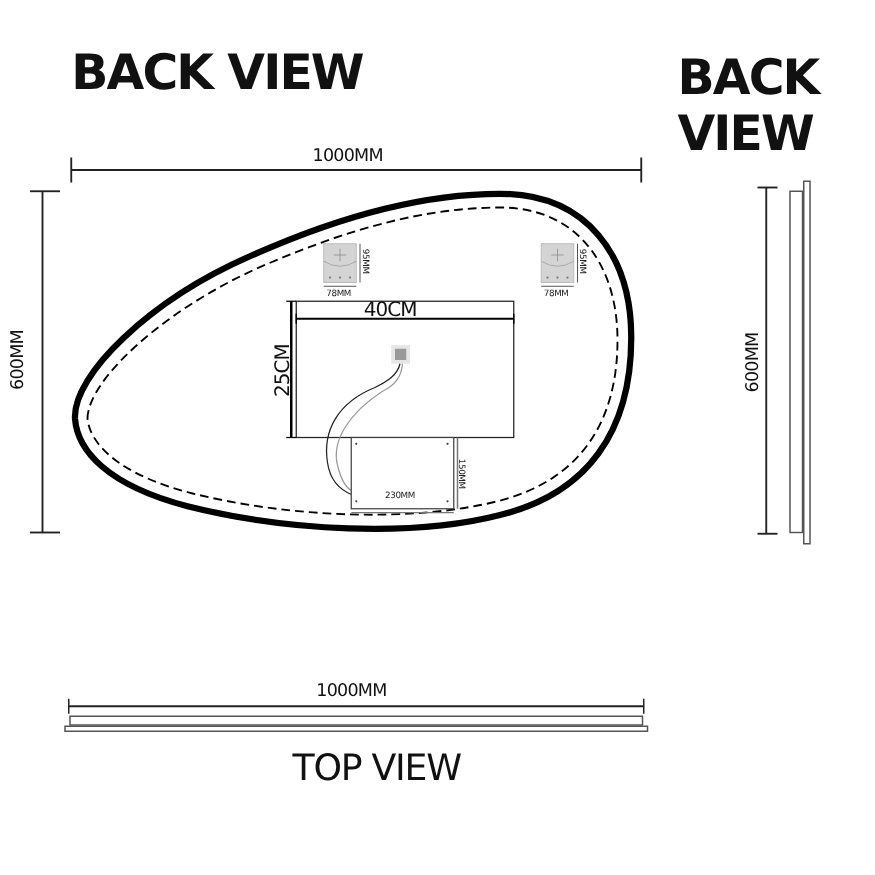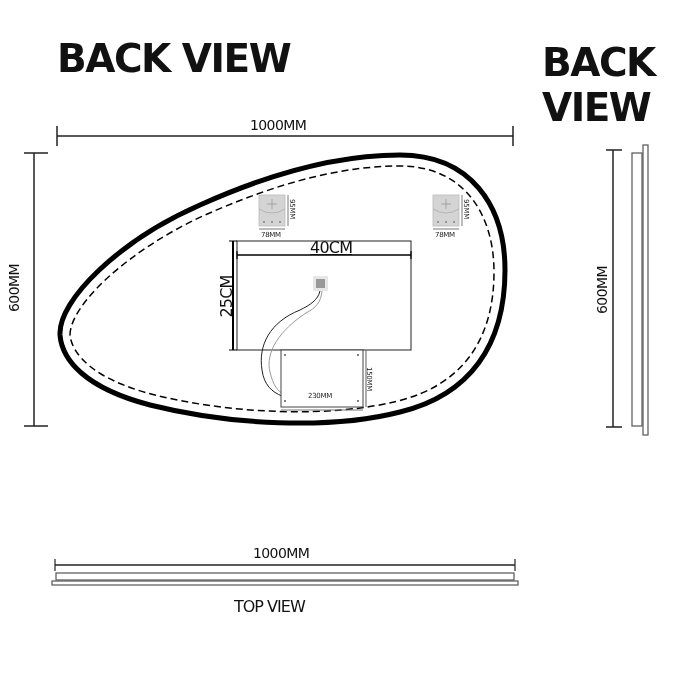--- a/index.html
+++ b/index.html
@@ -11,21 +11,21 @@
     .rot { transform-origin: center center; transform: rotate(-90deg); white-space: nowrap; }
     .rot90 { transform-origin: center center; transform: rotate(90deg); white-space: nowrap; }
     .tiny { font-size: 7px; letter-spacing: -0.3px; color: #222; }
     svg { position: absolute; left: 0; top: 0; }
   </style>
 </head>
 <body>
 
 <div class="abs title" style="left:57px; top:36px;">BACK VIEW</div>
 <div class="abs title" style="left:542px; top:40px;">BACK VIEW</div>
-<div class="abs title" style="left:234px; top:597px; font-weight:normal; font-size:16px; letter-spacing:-1px;">TOP VIEW</div>
+<div class="abs title" style="left:234px; top:597px; font-weight:normal; font-size:29px; letter-spacing:-1px;">TOP VIEW</div>
 
 <svg width="700" height="700" viewBox="0 0 700 700">
 
   <g stroke="#222" stroke-width="1.5" fill="none">
     <line x1="57" y1="136" x2="513" y2="136"></line>
     <line x1="57" y1="126" x2="57" y2="146"></line>
     <line x1="513" y1="126" x2="513" y2="146"></line>
   </g>
 
   <g stroke="#222" stroke-width="1.5" fill="none">
@@ -116,21 +116,21 @@
     <line x1="55" y1="559" x2="55" y2="571" stroke="#222" stroke-width="1.2"></line>
     <line x1="515" y1="559" x2="515" y2="571" stroke="#222" stroke-width="1.2"></line>
     <rect x="56" y="573" width="458" height="7" fill="#fff" stroke="#555" stroke-width="1.2"></rect>
     <rect x="52" y="581" width="466" height="4" fill="#fff" stroke="#555" stroke-width="1.2"></rect>
   </g>
 </svg>
 
 <div class="abs dim" style="left:250px; top:117px;">1000MM</div>
 <div class="abs dim rot" style="left:-16px; top:280px; width:60px; text-align:center;">600MM</div>
 
-<div class="abs dim dim-big" style="left:310px; top:238px;text-decoration:underline;">40CM</div>
+<div class="abs dim dim-big" style="left:291px; top:238px;">40CM</div>
 <div class="abs dim dim-big rot" style="left:201px; top:287px; width:50px; text-align:center;">25CM</div>
 
 <div class="abs tiny" style="left:308px; top:392px;">230MM</div>
 <div class="abs tiny rot90" style="left:354px; top:375px; width:30px; text-align:center;">150MM</div>
 
 <div class="abs tiny" style="left:261px; top:231px;">78MM</div>
 <div class="abs tiny rot90" style="left:280px; top:205px; width:24px; text-align:center;">95MM</div>
 <div class="abs tiny" style="left:435px; top:231px;">78MM</div>
 <div class="abs tiny rot90" style="left:454px; top:205px; width:24px; text-align:center;">95MM</div>
 

